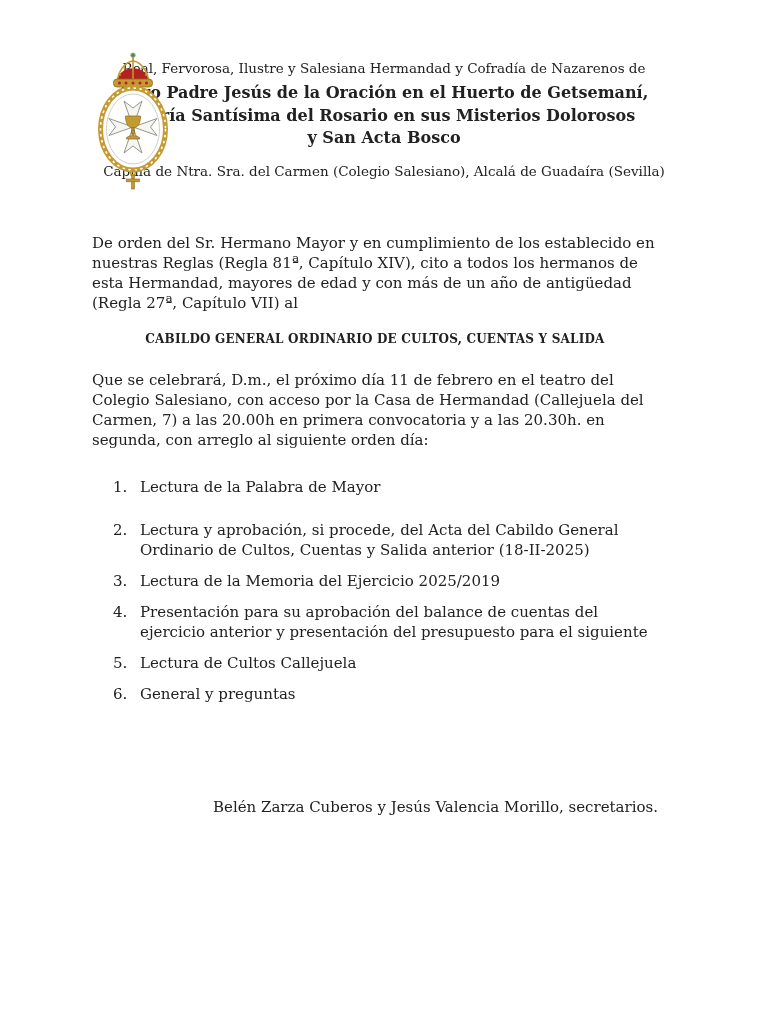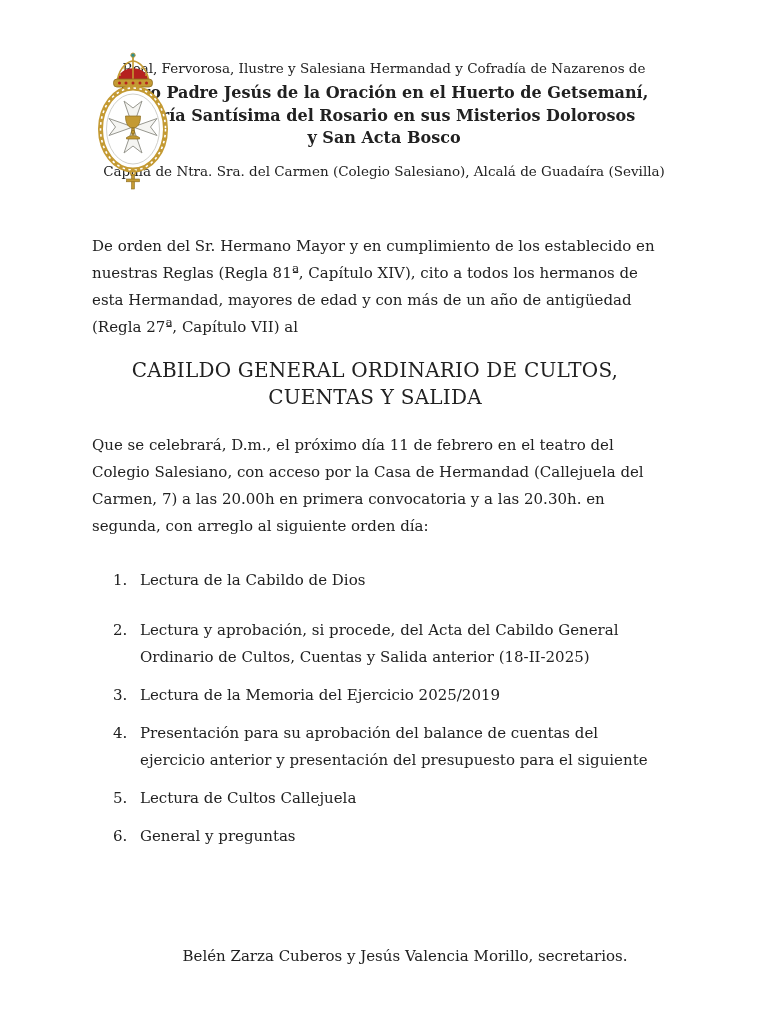--- a/index.html
+++ b/index.html
@@ -33,46 +33,46 @@
     font-size:13.5px;line-height:17px;margin:0;
   }
   .header-title{
     font-size:16px;font-weight:bold;line-height:22.5px;margin-top:5px;
   }
   .header-subtitle{
     font-size:13.5px;line-height:17px;margin-top:13px;
   }
   .content{
     margin-left:92px;width:566px;
-    font-size:15px;line-height:27px;
+    font-size:15px;line-height:20px;
     text-align:left;
   }
   .intro{margin:53px 0 0;}
   .doc-heading{
     margin:16px 0 0;
-    font-weight:normal;text-align:center;letter-spacing:0.2px;
-    font-size:20px;
+    font-weight:bold;text-align:center;letter-spacing:0.2px;
+    font-size:12px;
   }
   .details{margin:21px 0 0;}
   .agenda{
     list-style:none;
     margin:27px 0 0;padding:0 0 0 21px;
   }
   .agenda li{display:flex;margin-bottom:11px;}
   .agenda li:first-child{margin-bottom:23px;}
   .agenda .num{flex:0 0 27px;}
   .agenda .txt{flex:1;}
   .closing{
     margin:70px 0 0 36px;
     width:530px;
     text-indent:20px;
   }
   .signature{
     margin-top:93px;
-    text-align:center;
+    text-align:right;
     padding-left:60px;
   }
 </style>
 </head>
 <body>
 
 <div class="page">
 
   <svg class="emblem" viewBox="0 0 72 140" aria-hidden="true">
 
@@ -135,21 +135,21 @@
   <main class="content">
     <p class="intro">De orden del Sr. Hermano Mayor y en cumplimiento de los establecido en nuestras Reglas (Regla 81ª, Capítulo XIV), cito a todos los hermanos de esta Hermandad, mayores de edad y con más de un año de antigüedad (Regla 27ª, Capítulo VII) al</p>
 
     <p class="doc-heading">CABILDO GENERAL ORDINARIO DE CULTOS, CUENTAS Y SALIDA</p>
 
     <p class="details">Que se celebrará, D.m., el próximo día 11 de febrero en el teatro del Colegio Salesiano, con acceso por la Casa de Hermandad (Callejuela del Carmen, 7) a las 20.00h en primera convocatoria y a las 20.30h. en segunda, con arreglo al siguiente orden día:</p>
 
     <ol class="agenda">
       <li>
         <span class="num">1.</span>
-        <span class="txt">Lectura de la Cabildo de Dios</span>
+        <span class="txt">Lectura de la Palabra de Mayor</span>
       </li>
       <li>
         <span class="num">2.</span>
         <span class="txt">Lectura y aprobación, si procede, del Acta del Cabildo General Ordinario de Cultos, Cuentas y Salida anterior (18-II-2025)</span>
       </li>
       <li>
         <span class="num">3.</span>
         <span class="txt">Lectura de la Memoria del Ejercicio 2025/2019</span>
       </li>
       <li>

